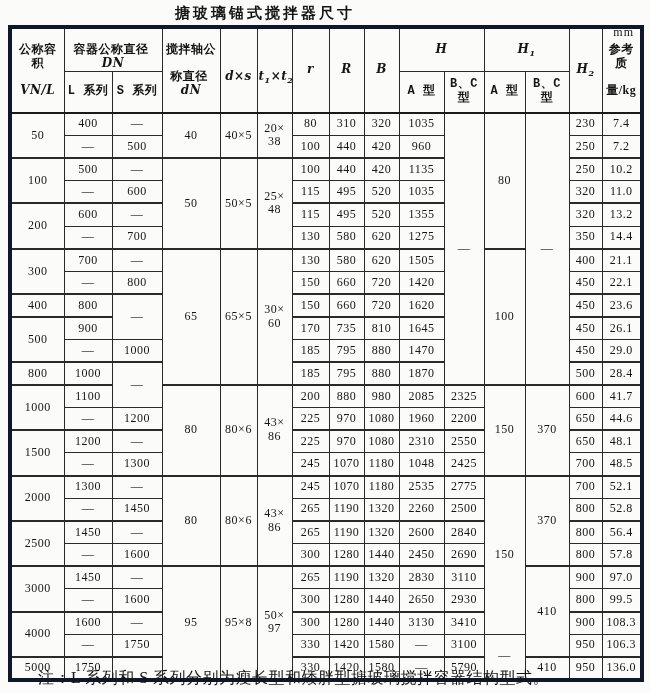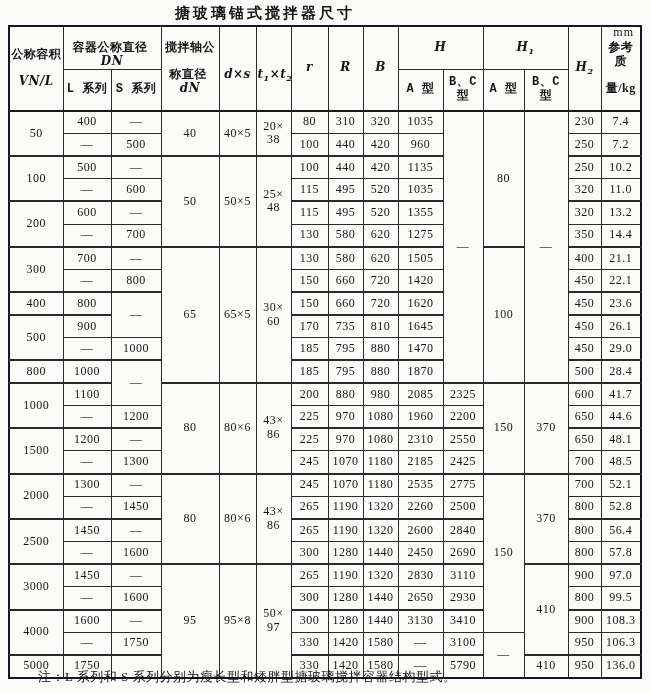--- a/index.html
+++ b/index.html
@@ -19,21 +19,21 @@
   }
   .unit{
     position:absolute;top:9px;right:16px;
     font-size:12px;letter-spacing:1px;margin-top:16px;
   }
   table.dim{
     position:absolute;left:8px;top:25px;
     width:632px;
     border-collapse:collapse;
     table-layout:fixed;
-    border:2px solid #0f172a;
+    border:4px solid #0f172a;
   }
   table.dim th, table.dim td{
     border:1px solid #2a2a2a;
     text-align:center;
     vertical-align:middle;
     padding:0 1px;
     font-size:12px;
     line-height:1.15;
     white-space:pre-line;
     overflow:hidden;
@@ -52,21 +52,21 @@
   }
   
   tbody tr:first-child td{border-top:2px solid #1a1a1a;}
   tbody tr.gs td{border-top-width:2px;}
   .var{font-style:italic;font-weight:normal;font-family:"DejaVu Serif","Liberation Serif",serif;}
   thead .var{font-weight:600;}
   sub{font-size:8px;line-height:0;}
   .gap{display:inline-block;width:4px;}
   .note{
     position:absolute;left:38px;top:668px;
-    font-size:13px;letter-spacing:0.5px;
+    font-size:16px;letter-spacing:0.5px;
   }
 </style>
 </head>
 <body>
 
 <div class="page">
 
   <div class="title">搪玻璃锚式搅拌器尺寸</div>
   <div class="unit">mm</div>
 
@@ -309,21 +309,21 @@
           <td>2550</td>
           <td>650</td>
           <td>48.1</td>
         </tr>
         <tr>
           <td>—</td>
           <td>1300</td>
           <td>245</td>
           <td>1070</td>
           <td>1180</td>
-          <td>2185</td>
+          <td>1048</td>
           <td>2425</td>
           <td>700</td>
           <td>48.5</td>
         </tr>
         <tr class="gs">
           <td rowspan="2">2000</td>
           <td>1300</td>
           <td>—</td>
           <td rowspan="4">80</td>
           <td rowspan="4">80×6</td>

